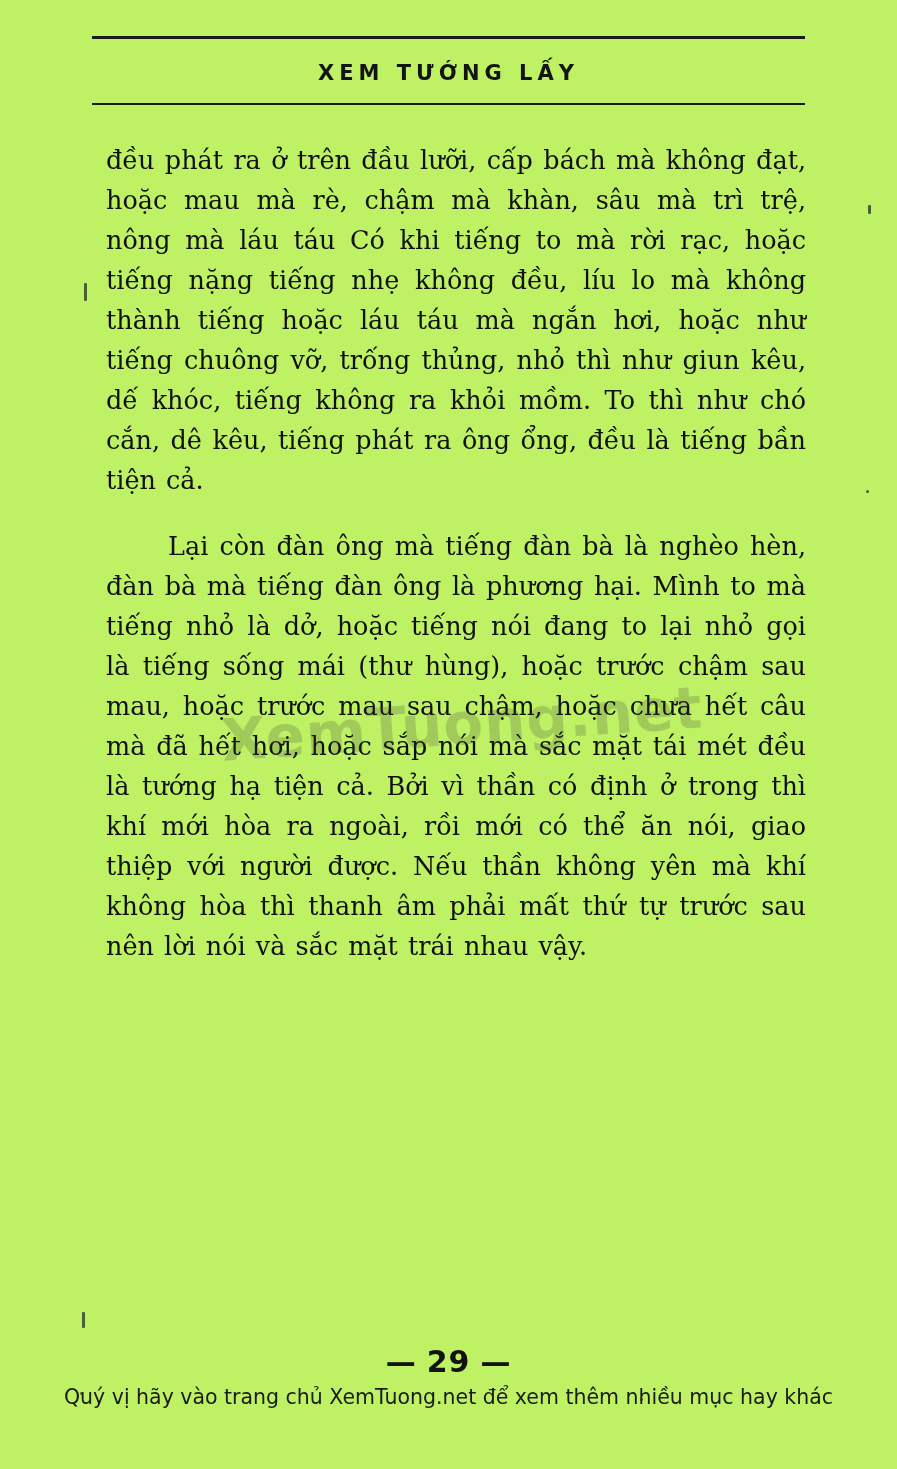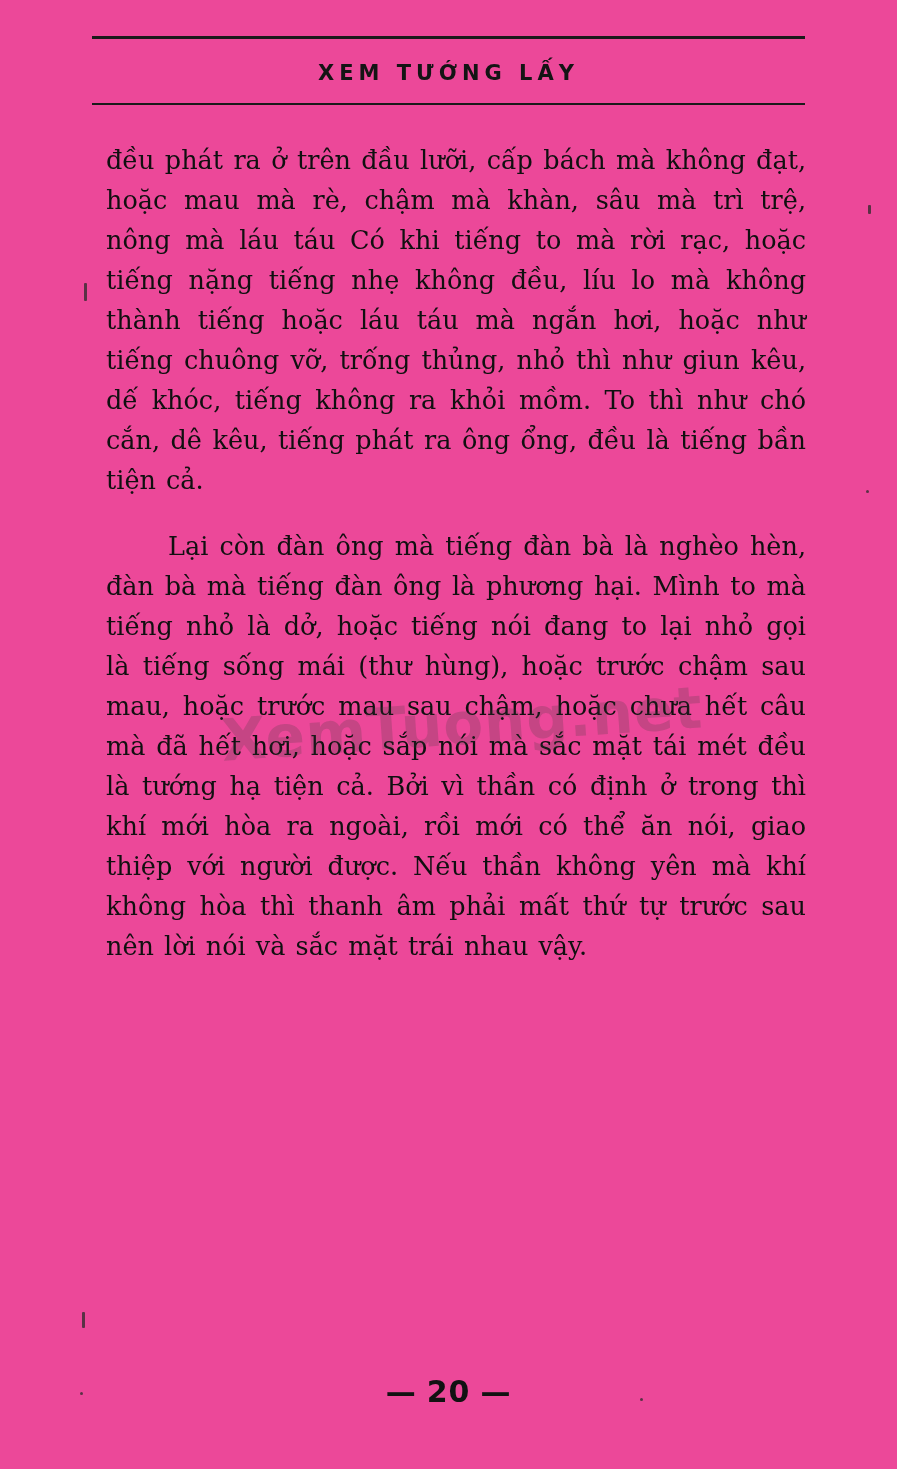--- a/index.html
+++ b/index.html
@@ -12,21 +12,21 @@
     height: 1469px;
     position: relative;
     font-family: "Liberation Serif", serif;
     color: #111111;
     overflow: hidden;
   }
 
   .page {
     position: absolute;
     inset: 0;
-    background: #ec4899;
+    background: #bef264;
   }
 
   
   .header {
     position: absolute;
     top: 36px;
     left: 92px;
     right: 92px;
   }
   .rule {
@@ -137,22 +137,23 @@
 
   <div class="content">
     <p class="para">đều phát ra ở trên đầu lưỡi, cấp bách mà không đạt, hoặc mau mà rè, chậm mà khàn, sâu mà trì trệ, nông mà láu táu  Có khi tiếng to mà rời rạc, hoặc tiếng nặng tiếng nhẹ không đều, líu lo mà không thành tiếng hoặc láu táu mà ngắn hơi, hoặc như tiếng chuông vỡ, trống thủng, nhỏ thì như giun kêu, dế khóc, tiếng không ra khỏi mồm. To thì như chó cắn, dê kêu, tiếng phát ra ông ổng, đều là tiếng bần tiện cả.</p>
     <p class="para indent">Lại còn đàn ông mà tiếng đàn bà là nghèo hèn, đàn bà mà tiếng đàn ông là phương hại. Mình to mà tiếng nhỏ là dở, hoặc tiếng nói đang to lại nhỏ gọi là tiếng sống mái (thư hùng), hoặc trước chậm sau mau, hoặc trước mau sau chậm, hoặc chưa hết câu mà đã hết hơi, hoặc sắp nói mà sắc mặt tái mét đều là tướng hạ tiện cả. Bởi vì thần có định ở trong thì khí mới hòa ra ngoài, rồi mới có thể ăn nói, giao thiệp với người được.  Nếu thần không yên mà khí không hòa thì thanh âm phải mất thứ tự trước sau nên lời nói và sắc mặt trái nhau vậy.</p>
   </div>
 
   <div class="watermark">XemTuong.net</div>
 
   <div class="footer">
     <div class="page-number">
-      <span class="dash">—</span><span>20</span><span class="dash">—</span>
+      <span class="dash">—</span><span>29</span><span class="dash">—</span>
     </div>
+    <div class="footer-note">Quý vị hãy vào trang chủ XemTuong.net để xem thêm nhiều mục hay khác</div>
   </div>
 
   <div class="speck" style="left:868px;top:205px;width:3px;height:9px;border-radius:1px;"></div>
   <div class="speck" style="left:866px;top:490px;width:3px;height:3px;"></div>
   <div class="speck" style="left:84px;top:283px;width:3px;height:18px;border-radius:1px;"></div>
   <div class="speck" style="left:82px;top:1312px;width:3px;height:16px;border-radius:1px;"></div>
   <div class="speck" style="left:80px;top:1392px;width:3px;height:3px;"></div>
   <div class="speck" style="left:640px;top:1398px;width:3px;height:3px;"></div>
 
 </div>

